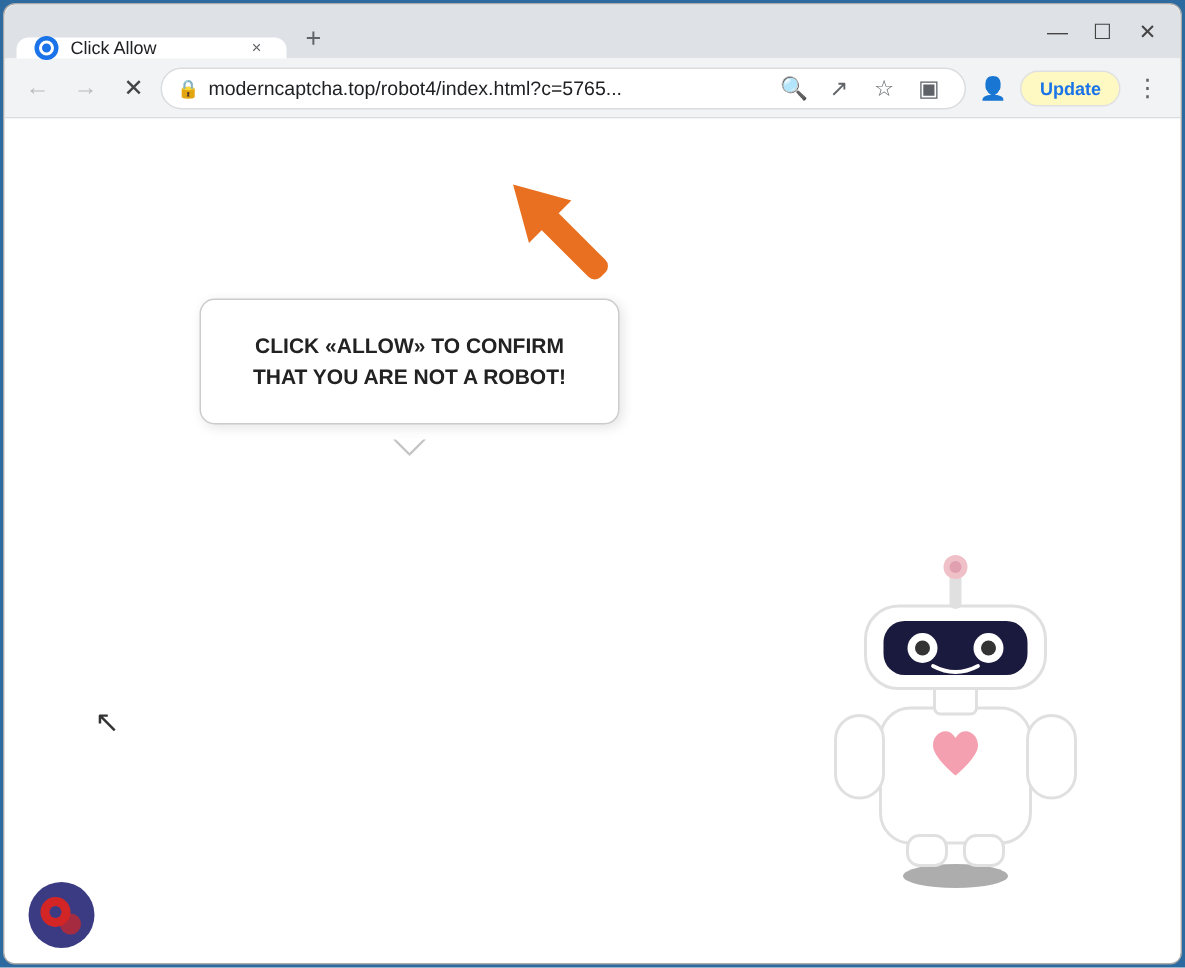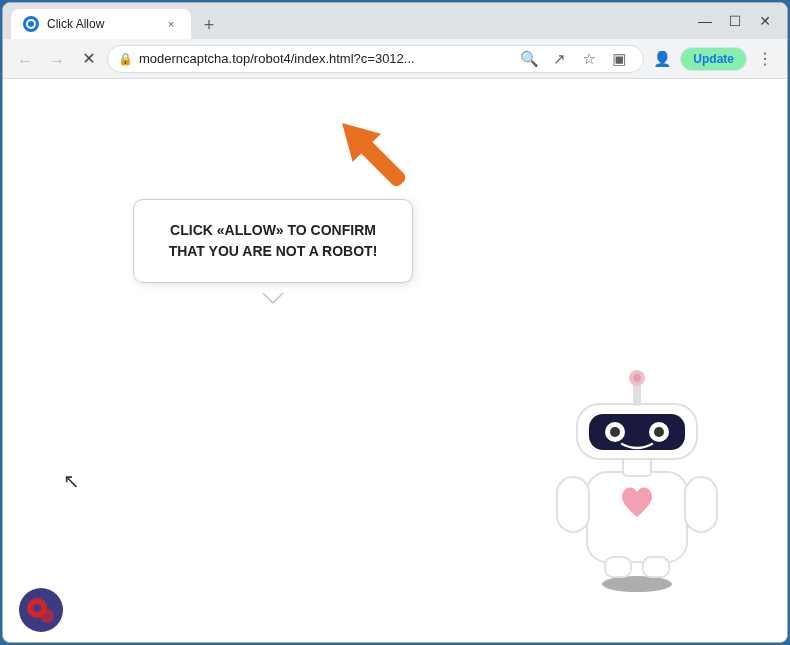--- a/index.html
+++ b/index.html
@@ -39,21 +39,21 @@
       display: flex;
       align-items: flex-end;
       flex: 1;
       height: 100%;
       padding-top: 4px;
     }
 
     .tab-active {
       background: #fff;
       border-radius: 8px 8px 0 0;
-      height: 30px;
+      height: 14px;
       display: flex;
       align-items: center;
       padding: 0 12px;
       gap: 8px;
       min-width: 180px;
       max-width: 220px;
       position: relative;
     }
 
     .tab-favicon {
@@ -183,21 +183,21 @@
       display: flex;
       align-items: center;
       justify-content: center;
       border-radius: 50%;
       cursor: pointer;
       color: #5f6368;
       font-size: 15px;
     }
 
     .update-btn {
-      background: #86efac;
+      background: #fef9c3;
       border: 1px solid #e0e0e0;
       border-radius: 20px;
       padding: 4px 12px;
       font-size: 12px;
       font-weight: 600;
       color: #1a73e8;
       cursor: pointer;
       display: flex;
       align-items: center;
       gap: 4px;
@@ -350,21 +350,21 @@
     </div>
   </div>
 
   <div class="nav-bar">
     <div class="nav-btn disabled">←</div>
     <div class="nav-btn disabled">→</div>
     <div class="nav-btn">✕</div>
 
     <div class="address-bar">
       <span class="lock-icon">🔒</span>
-      <span class="url-text">moderncaptcha.top/robot4/index.html?c=3012...</span>
+      <span class="url-text">moderncaptcha.top/robot4/index.html?c=5765...</span>
       <div class="nav-icon-group">
         <div class="nav-icon">🔍</div>
         <div class="nav-icon">↗</div>
         <div class="nav-icon">☆</div>
         <div class="nav-icon">▣</div>
       </div>
     </div>
 
     <div class="nav-icon">👤</div>
     <div class="update-btn">

